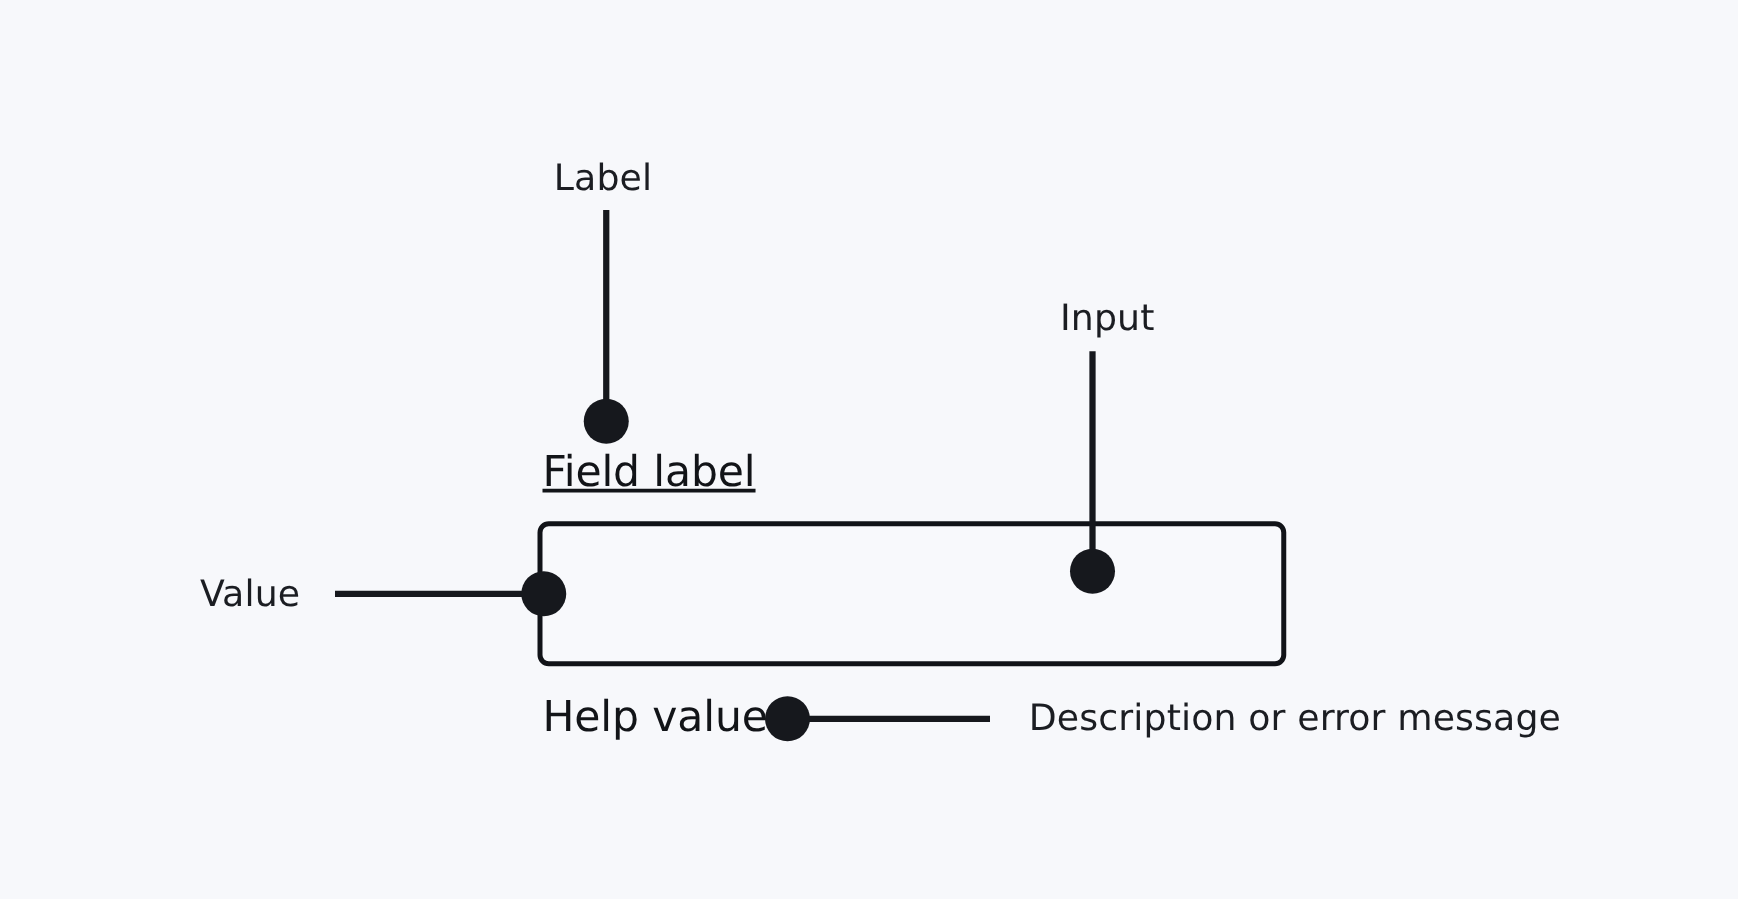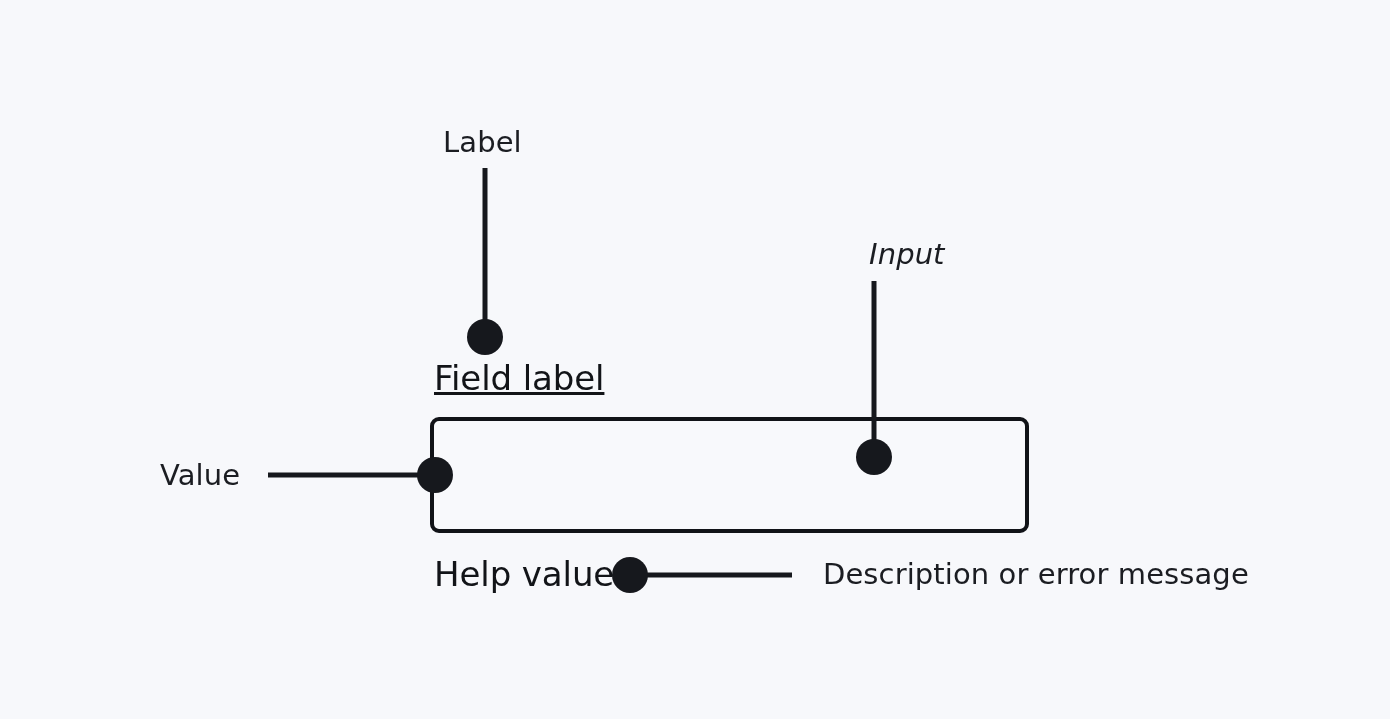--- a/index.html
+++ b/index.html
@@ -50,21 +50,21 @@
   
   .field-text {
     font-size: 34px;
     font-weight: 400;
     letter-spacing: -0.1px;
     color: #121418;
   }
 
   
   #label-callout      { left: 443px;  top: 128px; }
-  #input-callout      { left: 869px;  top: 240px; font-style: italic; }
+  #input-callout      { left: 848px;  top: 240px; }
   #value-callout      { left: 160px;  top: 461px; }
   #description-callout{ left: 803px;  top: 560px; margin-left: 20px; }
 
   #field-label-text   { left: 434px;  top: 361px; text-decoration: underline; }
   #field-value-text   { left: 459px;  top: 458px; }
   #help-text-text     { left: 434px;  top: 557px; }
 </style>
 </head>
 <body style="background: rgb(247, 248, 251);">
 

